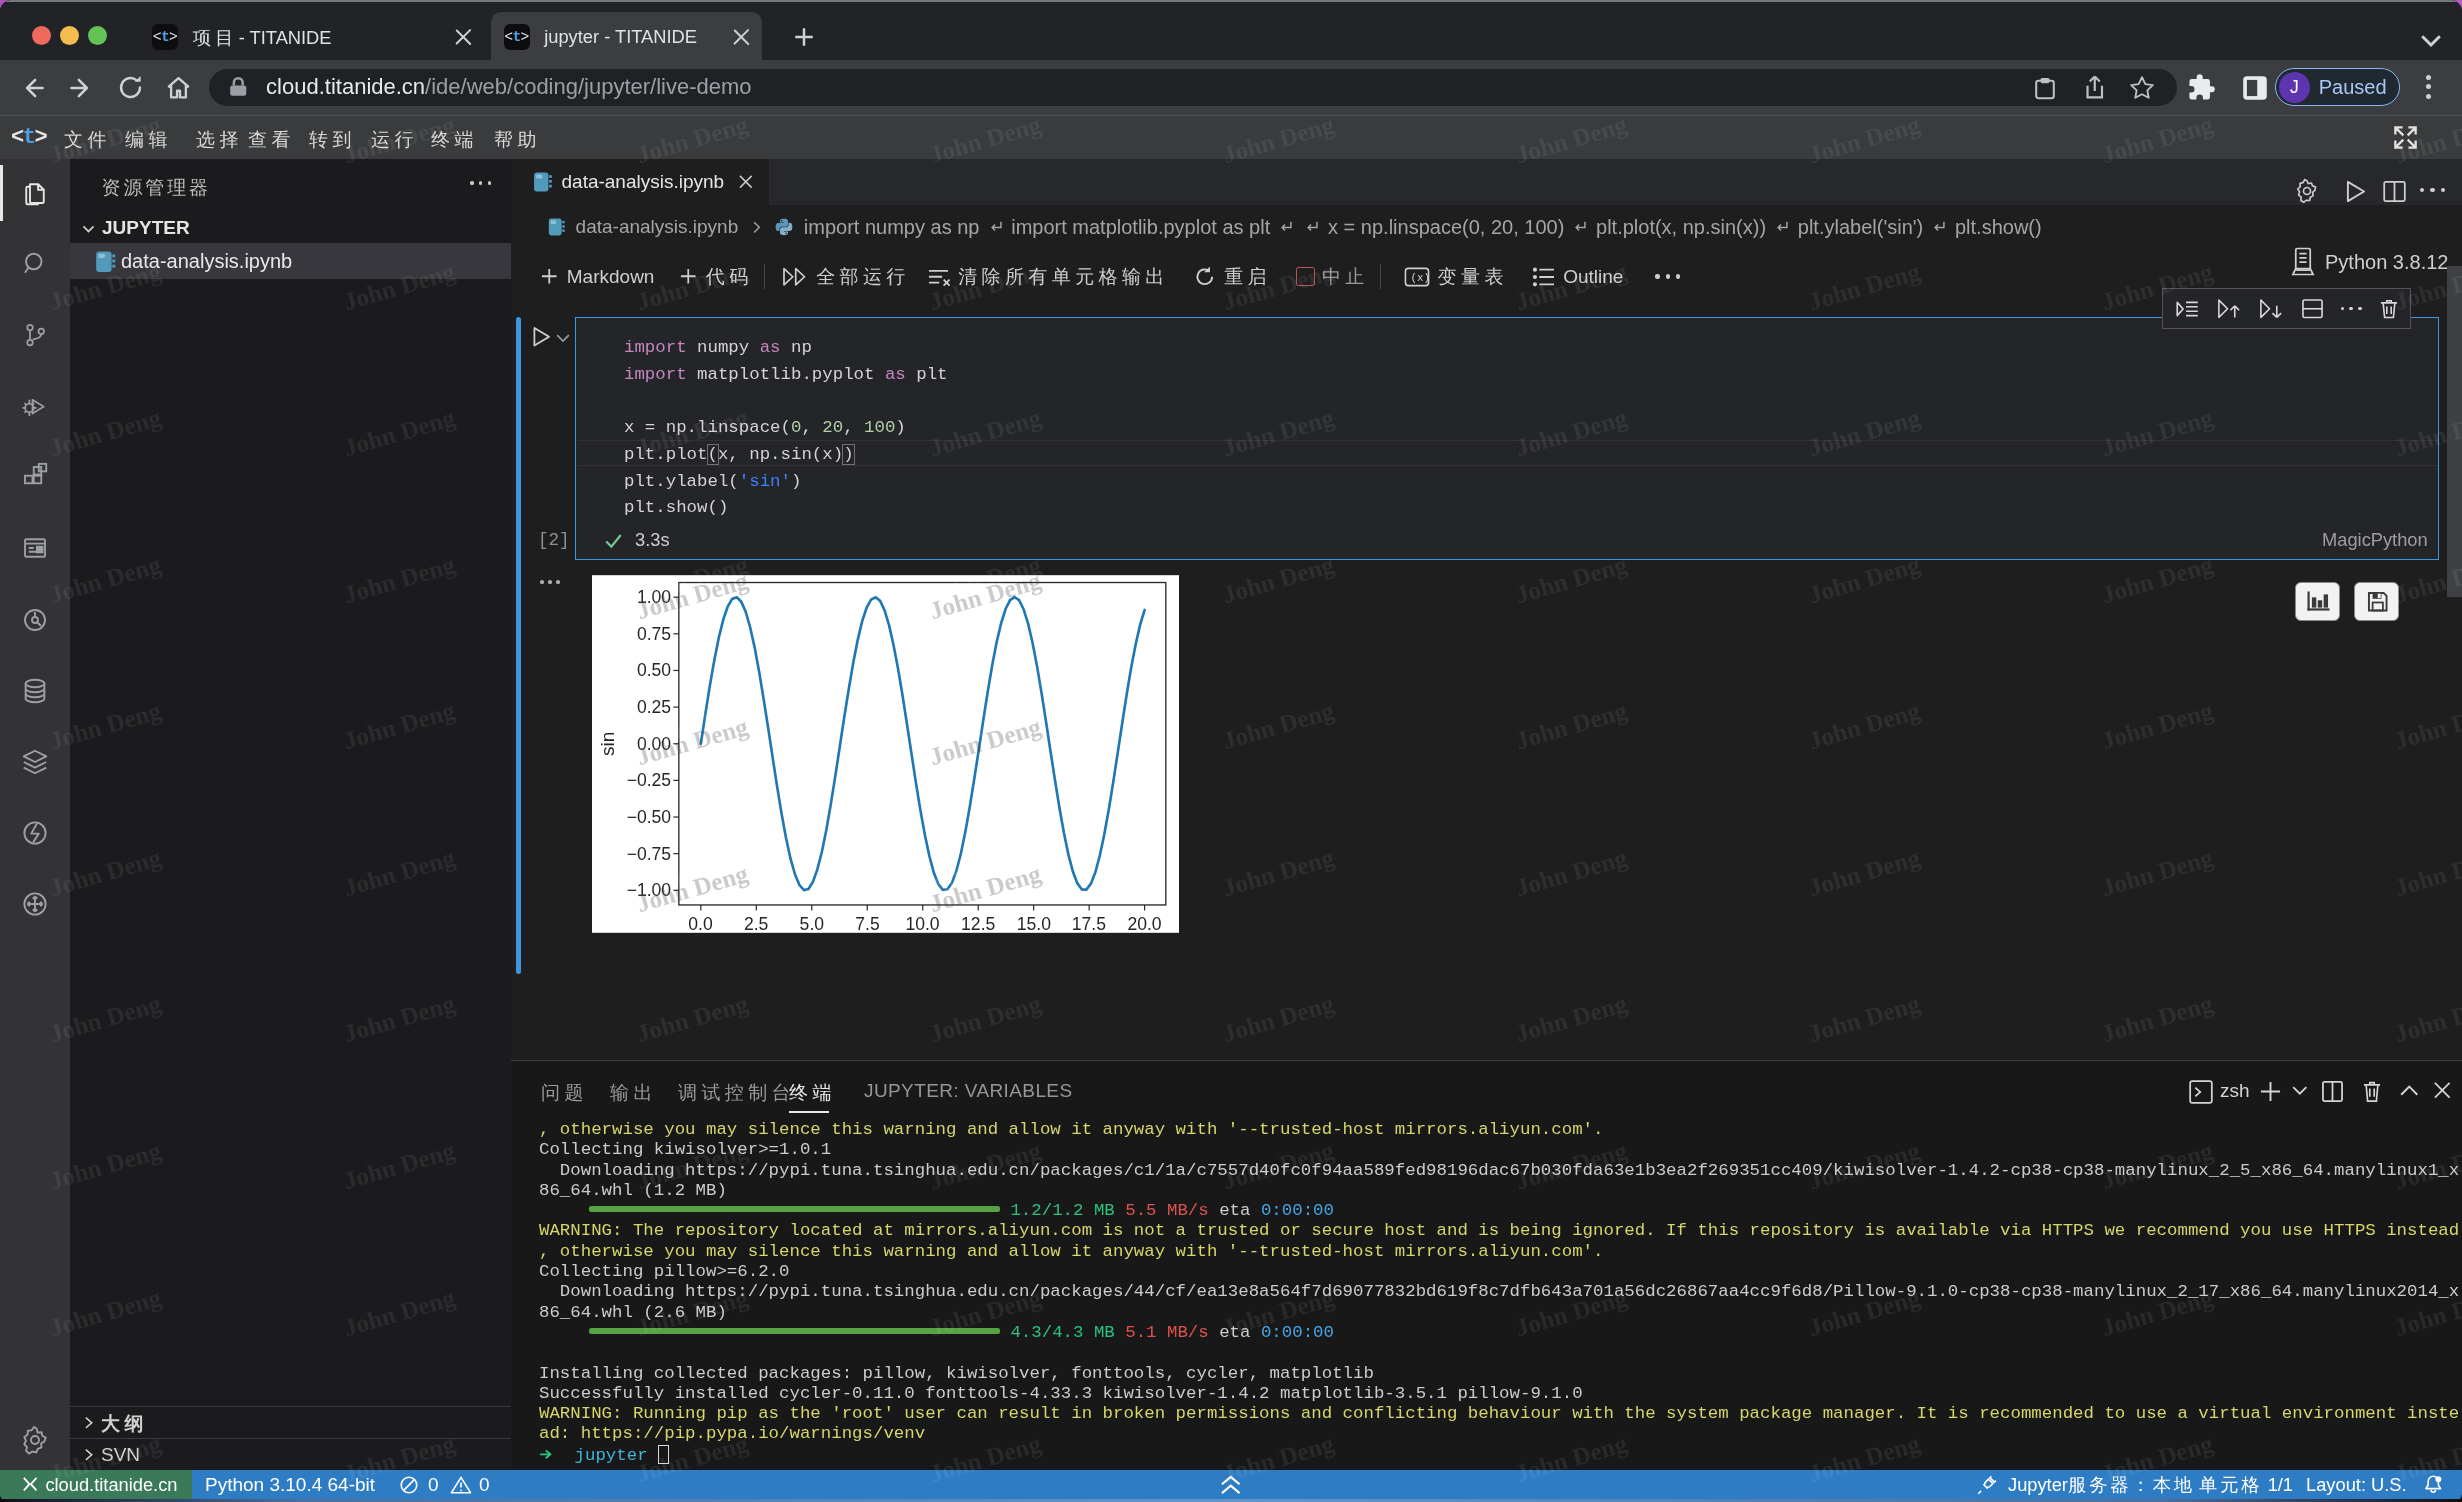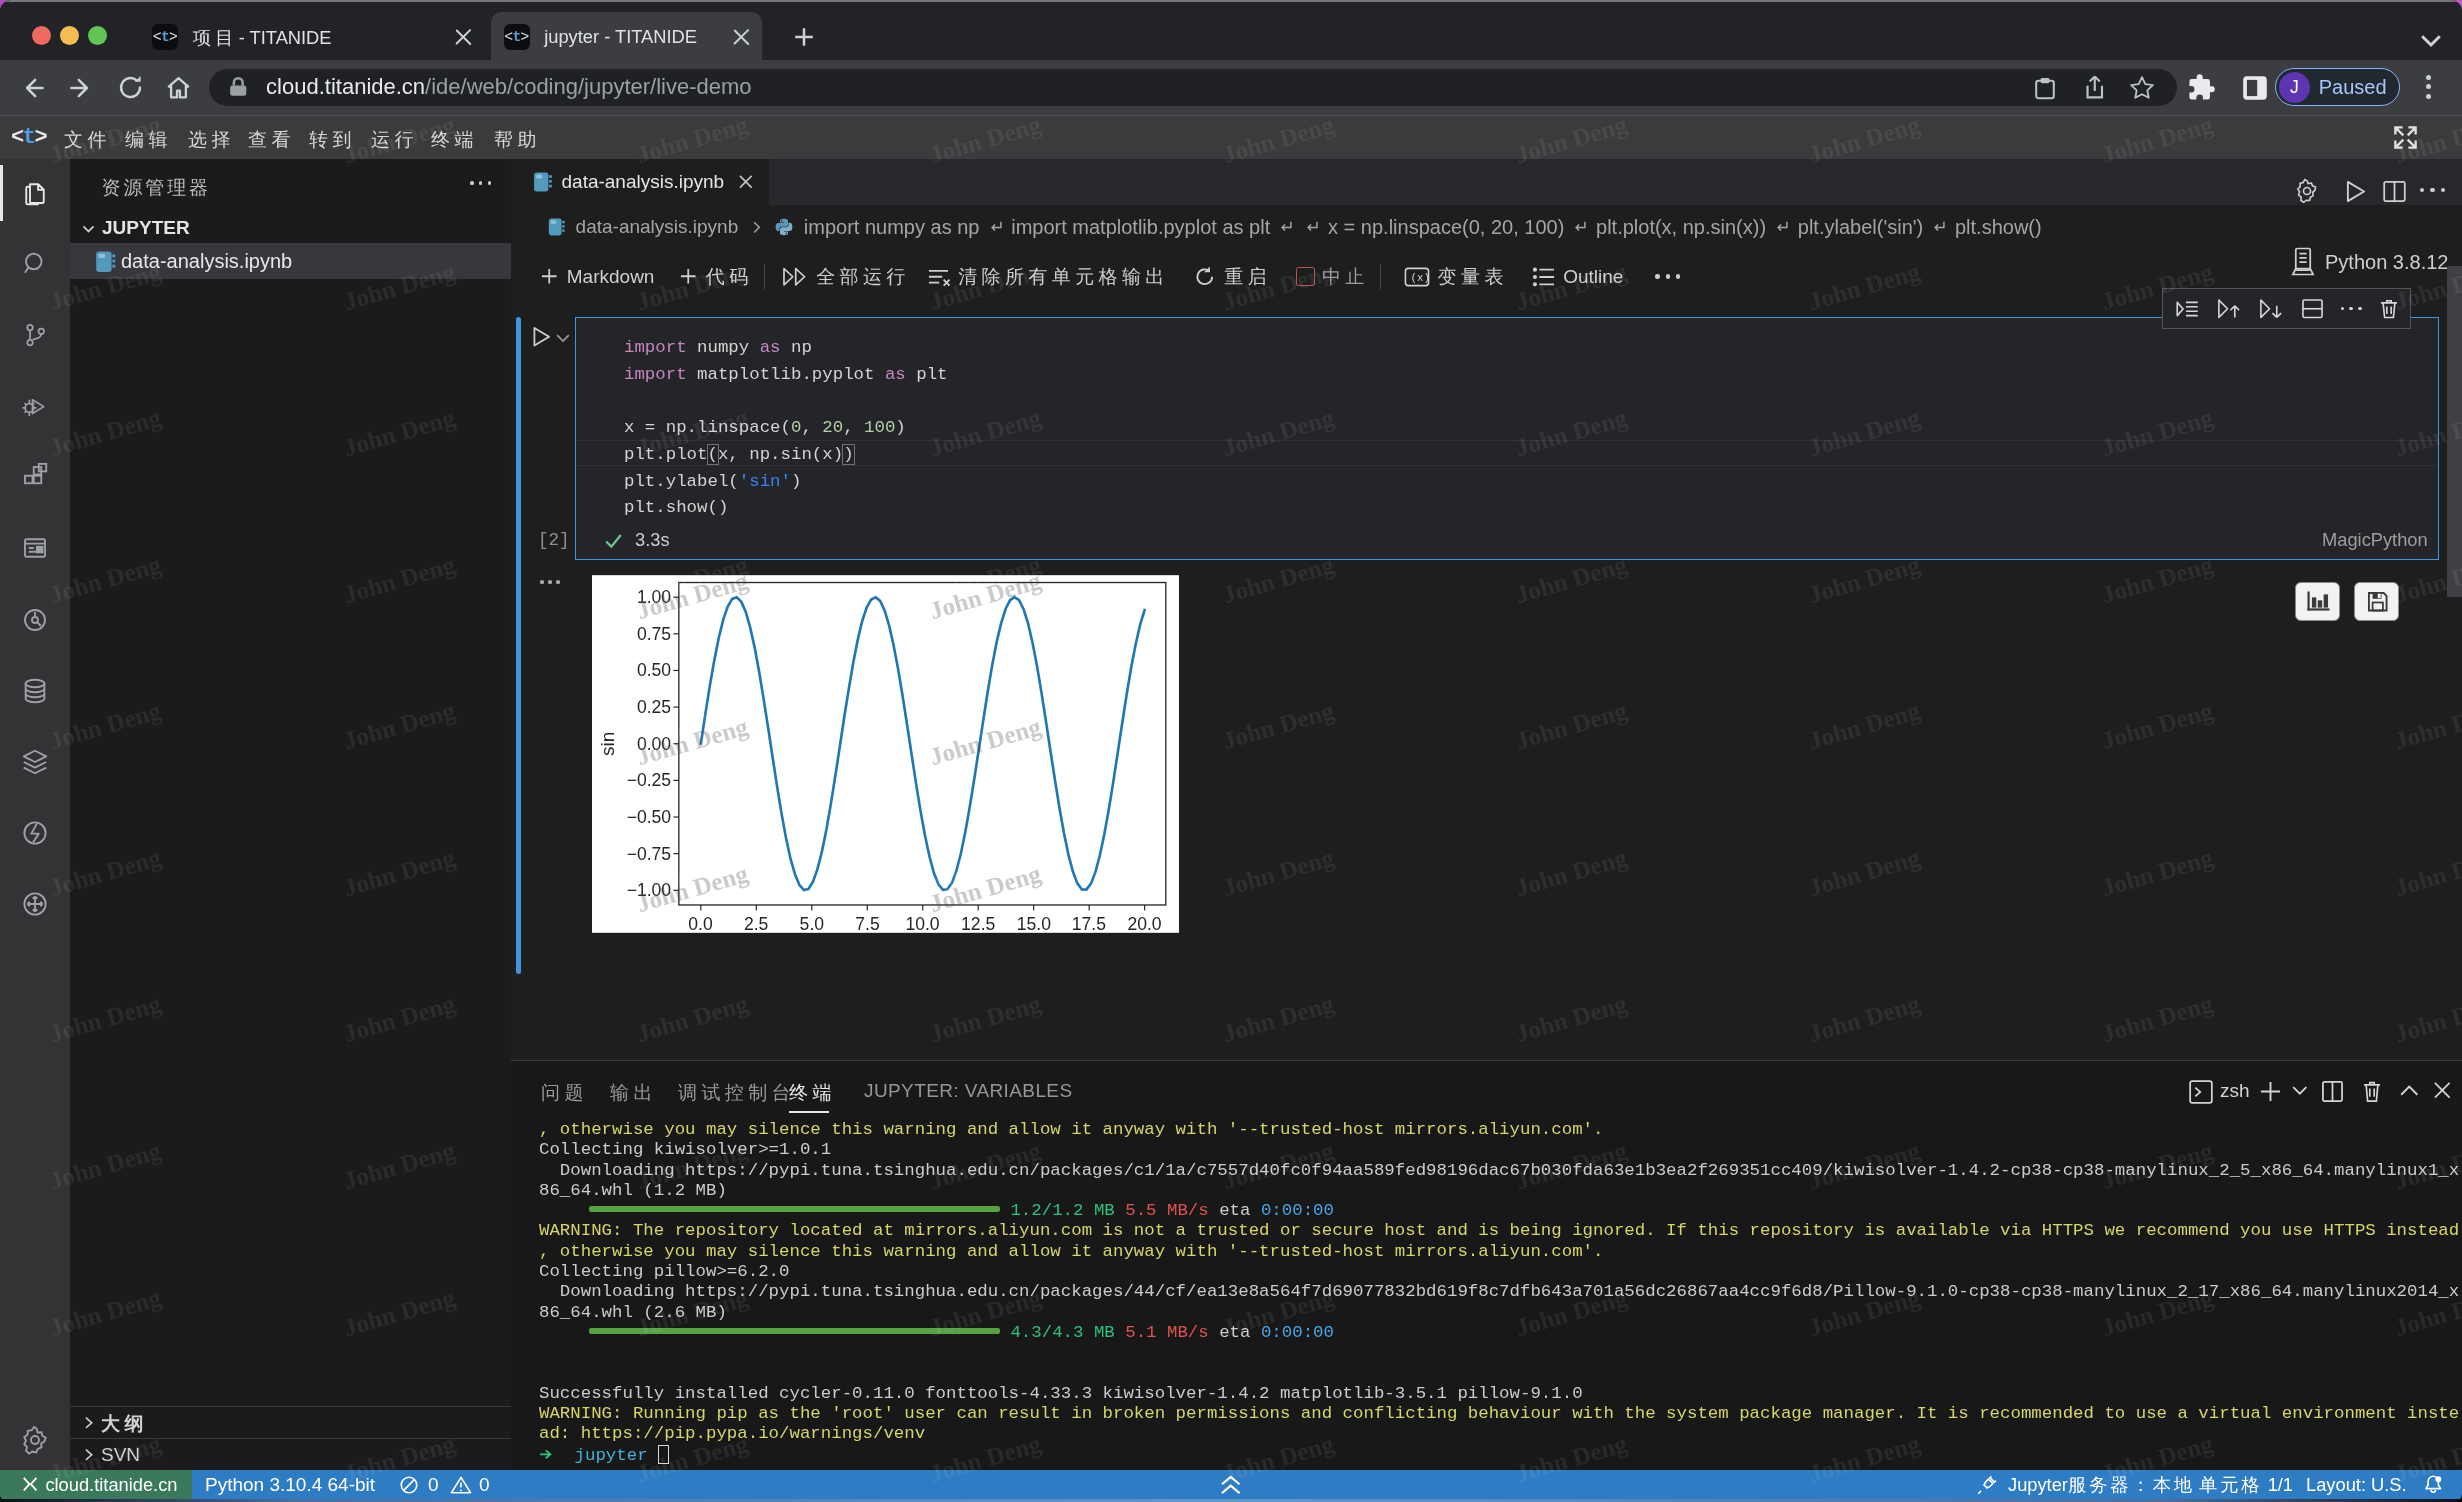--- a/index.html
+++ b/index.html
@@ -132,21 +132,21 @@
  <div class="abs" style="left:2426px;top:14.7px;width:4.4px;height:26px">
   <div style="width:5.1px;height:5.1px;border-radius:50%;background:#cdd0d4;margin-bottom:4.4px"></div>
   <div style="width:5.1px;height:5.1px;border-radius:50%;background:#cdd0d4;margin-bottom:4.4px"></div>
   <div style="width:5.1px;height:5.1px;border-radius:50%;background:#cdd0d4"></div>
  </div>
 </div>
 <div id="menubar">
  <div class="logo">&lt;<b>t</b>&gt;</div>
  <div class="mi cjk" style="left:64px">文件</div>
       <div class="mi cjk" style="left:125px">编辑</div>
-      <div class="mi cjk" style="left:188px">选择</div>
+      <div class="mi cjk" style="left:196px">选择</div>
       <div class="mi cjk" style="left:248px">查看</div>
       <div class="mi cjk" style="left:309px">转到</div>
       <div class="mi cjk" style="left:371px">运行</div>
       <div class="mi cjk" style="left:431px">终端</div>
       <div class="mi cjk" style="left:494px">帮助</div>
  <svg class="abs" style="left:2391px;top:7.3px" width="29" height="29" viewBox="0 0 40 40">
         <g stroke="#e0e0e0" stroke-width="3.2" fill="none">
           <path d="M24 6h10v10M34 6L23 17M16 34H6V24M6 34l11-11M6 16V6h10M6 6l11 11M34 24v10H24M34 34L23 23"></path>
         </g>
       </svg>
@@ -555,20 +555,21 @@
 <div class="tl" style="top:20px">Collecting kiwisolver&gt;=1.0.1</div>
 <div class="tl" style="top:41px">  Downloading https://pypi.tuna.tsinghua.edu.cn/packages/c1/1a/c7557d40fc0f94aa589fed98196dac67b030fda63e1b3ea2f269351cc409/kiwisolver-1.4.2-cp38-cp38-manylinux_2_5_x86_64.manylinux1_x</div>
 <div class="tl" style="top:61px">86_64.whl (1.2 MB)</div>
 <div class="tl" style="top:81px"><span class="pbar" style="margin-left:50px"></span><span class="tg"> 1.2/1.2 MB </span><span class="tr">5.5 MB/s </span>eta <span class="tb">0:00:00</span></div>
 <div class="tl ty" style="top:101px">WARNING: The repository located at mirrors.aliyun.com is not a trusted or secure host and is being ignored. If this repository is available via HTTPS we recommend you use HTTPS instead</div>
 <div class="tl ty" style="top:122px">, otherwise you may silence this warning and allow it anyway with '--trusted-host mirrors.aliyun.com'.</div>
 <div class="tl" style="top:142px">Collecting pillow&gt;=6.2.0</div>
 <div class="tl" style="top:162px">  Downloading https://pypi.tuna.tsinghua.edu.cn/packages/44/cf/ea13e8a564f7d69077832bd619f8c7dfb643a701a56dc26867aa4cc9f6d8/Pillow-9.1.0-cp38-cp38-manylinux_2_17_x86_64.manylinux2014_x</div>
 <div class="tl" style="top:183px">86_64.whl (2.6 MB)</div>
 <div class="tl" style="top:203px"><span class="pbar" style="margin-left:50px"></span><span class="tg"> 4.3/4.3 MB </span><span class="tr">5.1 MB/s </span>eta <span class="tb">0:00:00</span></div>
+<div class="tl" style="top:244px">Installing collected packages: pillow, kiwisolver, fonttools, cycler, matplotlib</div>
 <div class="tl" style="top:264px">Successfully installed cycler-0.11.0 fonttools-4.33.3 kiwisolver-1.4.2 matplotlib-3.5.1 pillow-9.1.0</div>
 <div class="tl ty" style="top:284px">WARNING: Running pip as the 'root' user can result in broken permissions and conflicting behaviour with the system package manager. It is recommended to use a virtual environment inste</div>
 <div class="tl ty" style="top:304px">ad: https://pip.pypa.io/warnings/venv</div>
 <div class="tl" style="top:325px"><svg style="display:inline;vertical-align:-1.5px" width="14.7" height="14.7" viewBox="0 0 26 22">
               <path d="M2 11h16M12 4l8 7-8 7" stroke="#2cc27d" stroke-width="3.4" fill="none"></path>
             </svg><span class="tc">  jupyter </span><span style="display:inline-block;width:11px;height:19px;border:1.5px solid #d8d8d8;vertical-align:-3.7px"></span></div>  </div>
  </div>
 </div>
 <div id="statusbar">
  <div class="item" style="left:0;width:192px;background:#3a7a5a;padding-left:20.5px;font-size:18.3px"><svg style="margin-right:6.6px" width="18.3" height="18.3" viewBox="0 0 26 26">

